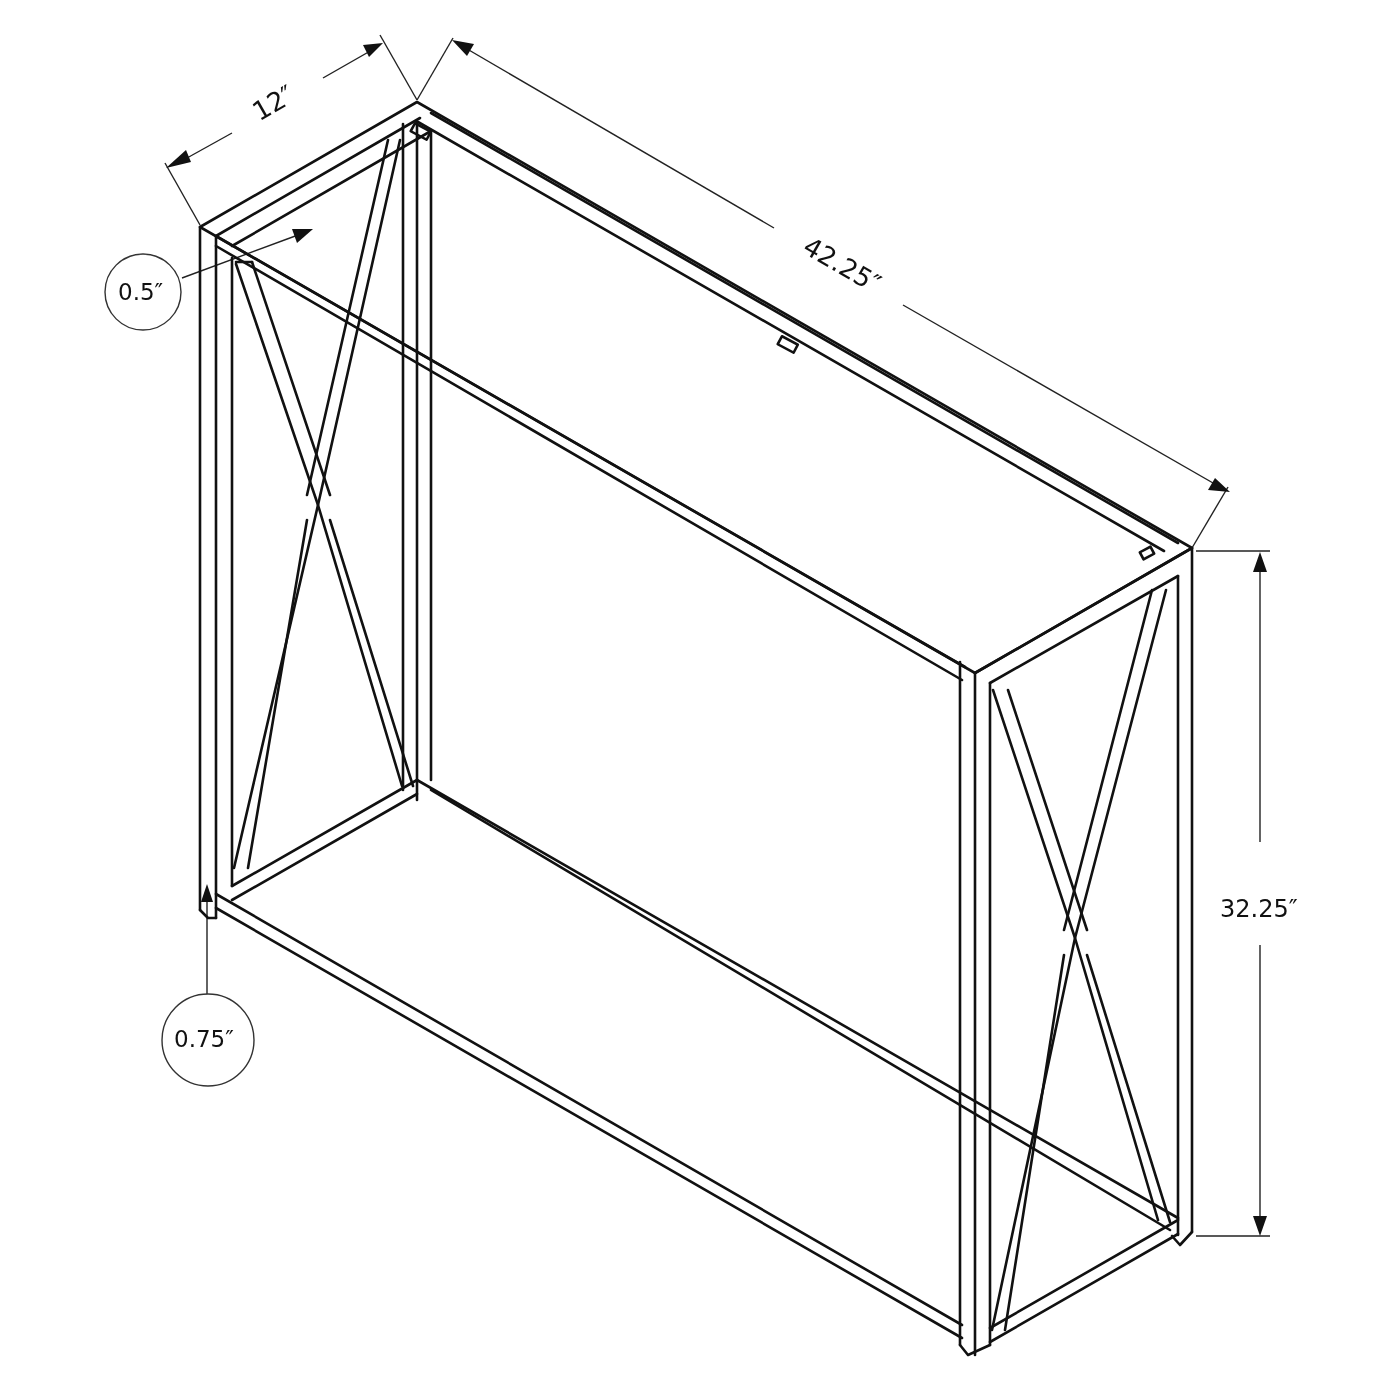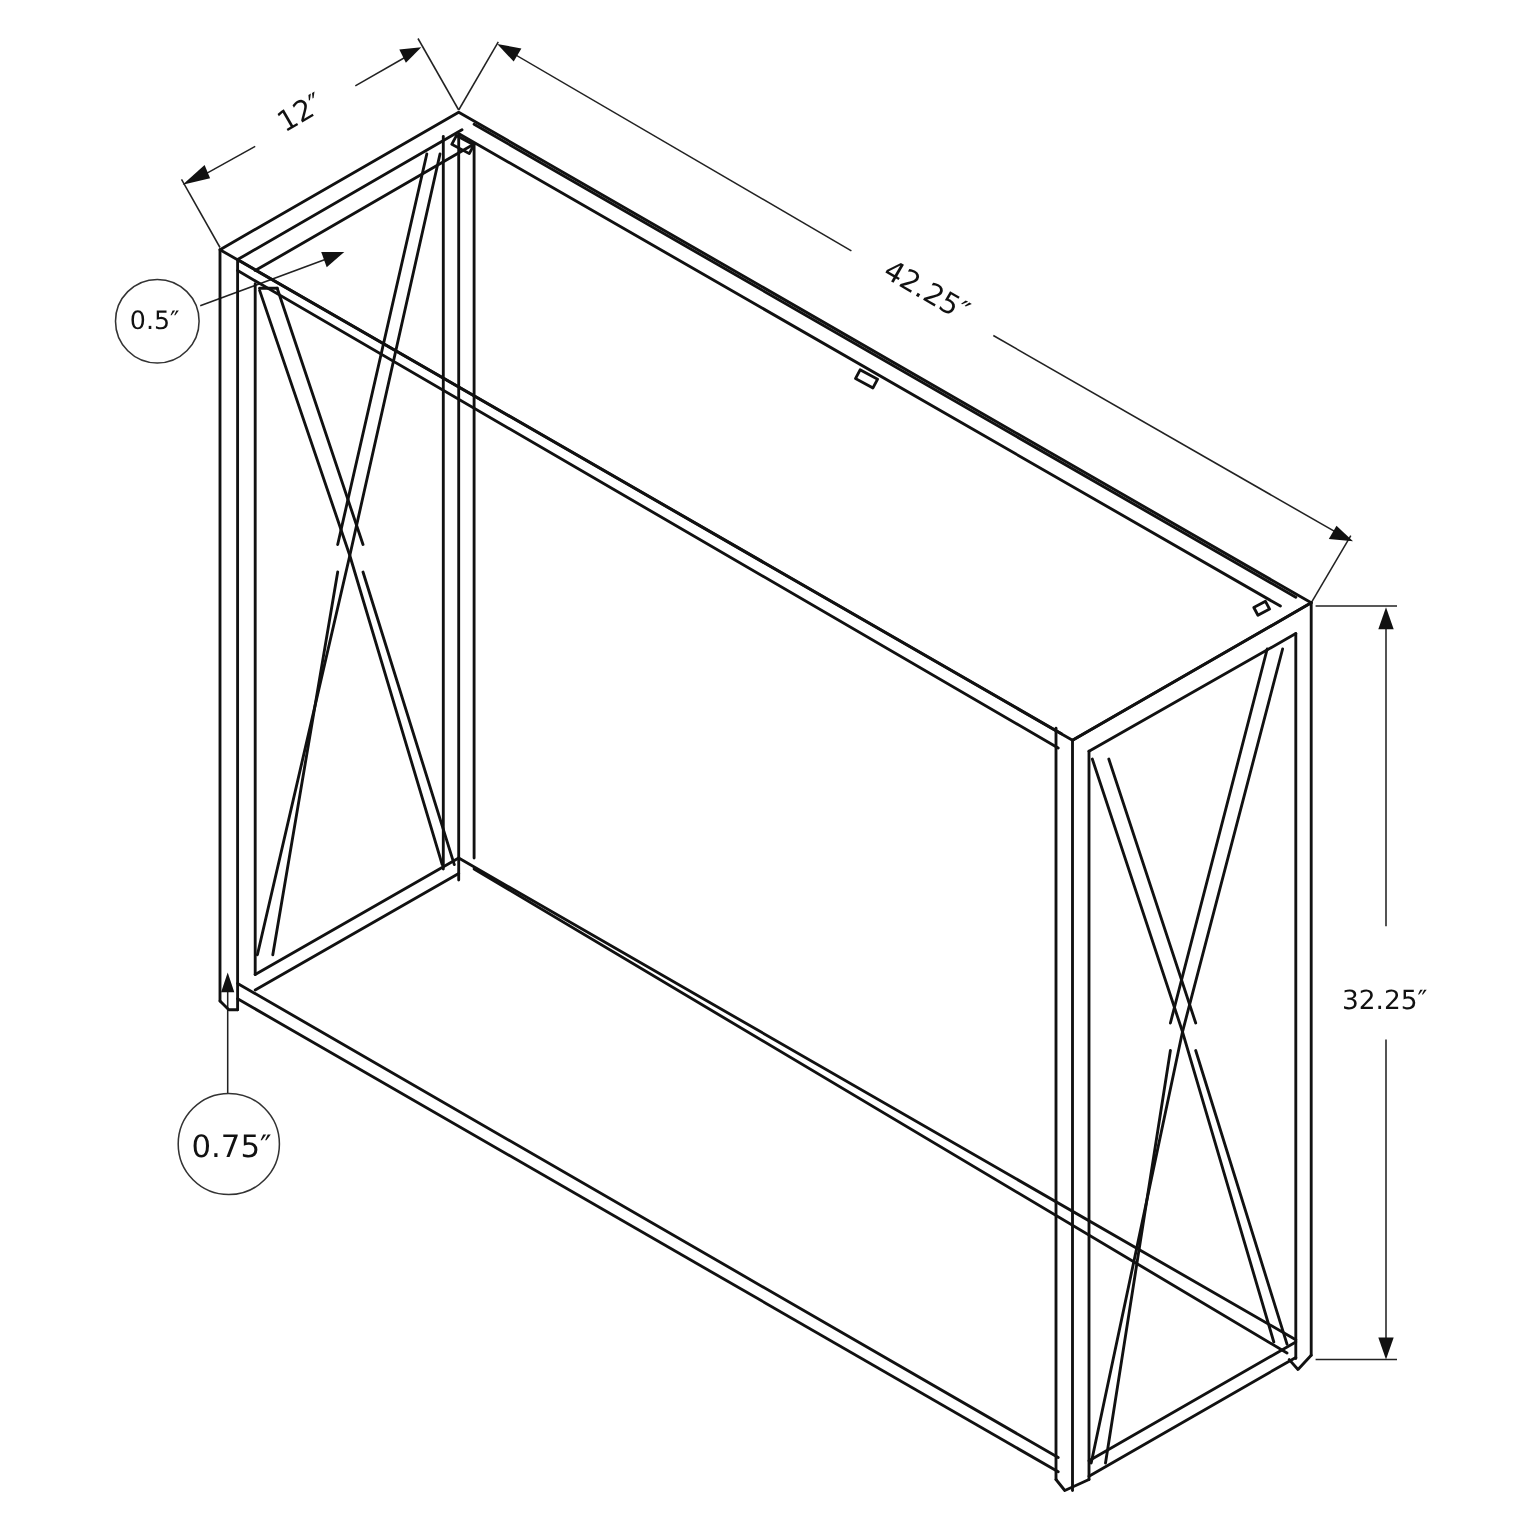--- a/index.html
+++ b/index.html
@@ -120,13 +120,13 @@
 </svg>
 
 <div class="lbl" style="left:252px; top:88px; font-size:26px; transform: rotate(-30deg);">12″</div>
 
 <div class="lbl" style="left:800px; top:250px; font-size:26px; transform: rotate(30deg);">42.25″</div>
 
 <div class="lbl" style="left:1220px; top:879px; font-size:24px;margin-top:16px;">32.25″</div>
 
 <div class="lbl" style="left:118px; top:279px; font-size:23px;text-align:center;">0.5″</div>
 
-<div class="lbl" style="left:174px; top:1026px; font-size:28px;">0.75″</div>
+<div class="lbl" style="left:174px; top:1026px; font-size:23px;">0.75″</div>
 
 </body></html>

